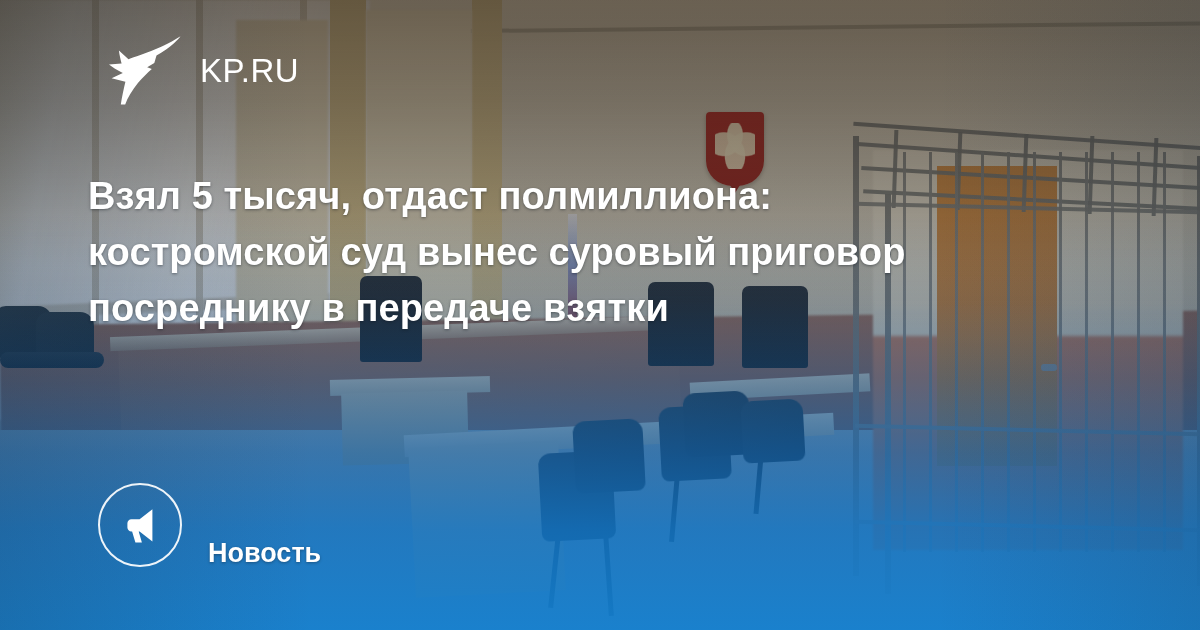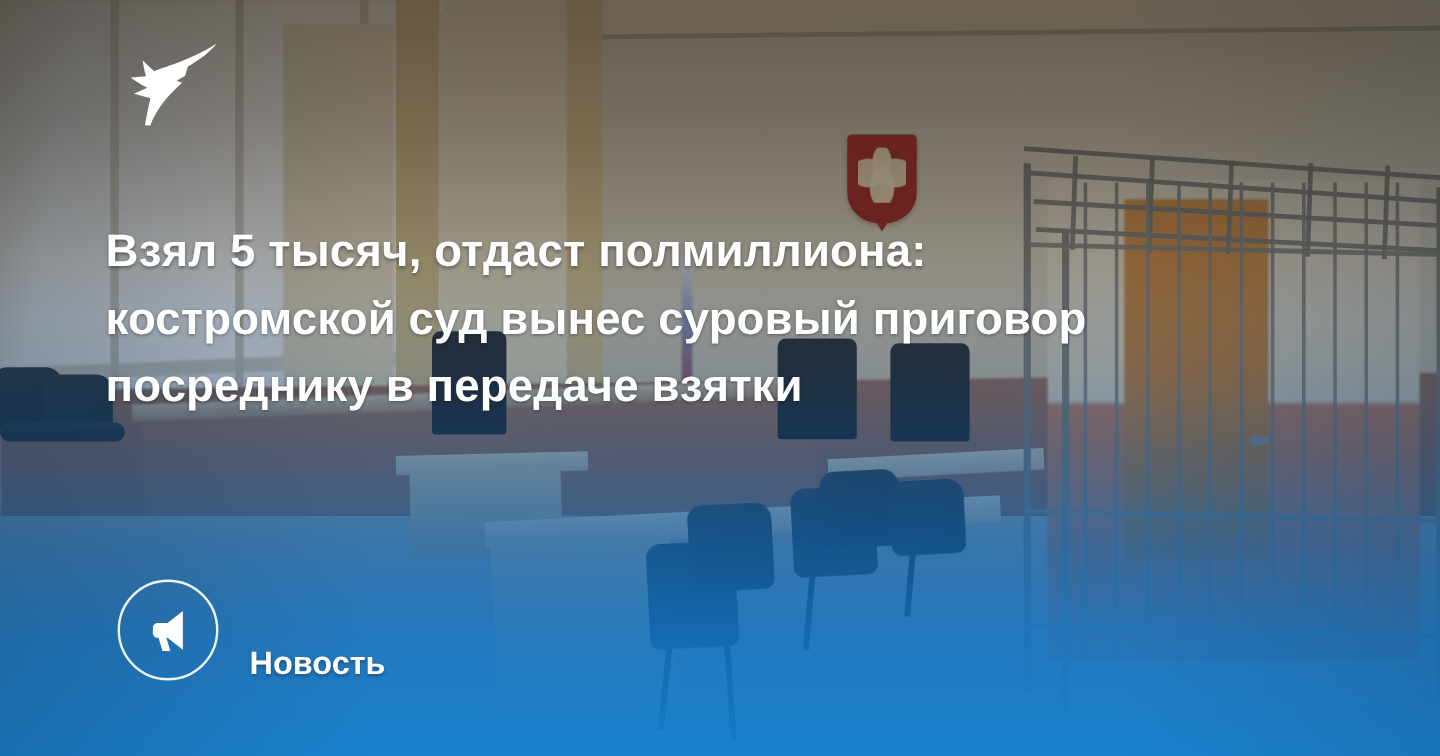--- a/index.html
+++ b/index.html
@@ -310,21 +310,21 @@
     color: #ffffff;
     font-size: 33px;
     font-weight: 400;
     letter-spacing: 0.5px;
     line-height: 1;
     white-space: nowrap;
   }
 
   .headline {
     position: absolute;
-    left: 88px; top: 182px;
+    left: 88px; top: 168px;
     width: 860px;
     margin: 0;
     color: #ffffff;
     font-size: 38px;
     font-weight: 700;
     line-height: 56px;
     letter-spacing: 0.1px;
     text-shadow: 0 1px 3px rgba(20,26,34,0.45);
   }
 
@@ -458,20 +458,21 @@
     <div class="grade-blue"></div>
     <div class="grade-vignette"></div>
   </div>
 
   <div class="content">
 
     <div class="brand">
       <svg class="brand-mark" viewBox="0 0 74 72" aria-hidden="true">
         <path fill="#ffffff" d="M72.5 2.2c-2.6 3.6 -7.8 8.6 -14.4 13.2 -3.4 2.4 -6.6 4.4 -9.6 6.1 l-2.2 7.6 l-7.1 4.2 l4.6 1.6 c-4.4 3.9 -9.2 8.6 -13.7 13.9 C24 56.4 19.6 63.8 17.2 70.6 l-4.4 -0.2 c1.2 -7.3 2.9 -15.5 4.6 -22.6 l-13.8 -3.6 l11.2 -5.1 C9 36.1 4.4 33.2 1 30.5 l12.6 -0.9 c-1.1 -4 -2.1 -8.7 -2.7 -13.2 l9.6 8.9 c2.9 -1.2 7 -2.7 11.9 -4.3 C46.6 16.1 62 9.2 72.5 2.2 Z"></path>
       </svg>
+      <span class="brand-name">KP.RU</span>
     </div>
 
     <h1 class="headline">Взял 5 тысяч, отдаст полмиллиона: костромской суд вынес суровый приговор посреднику в передаче взятки</h1>
 
     <div class="badge">
       <span class="badge-circle">
         <svg width="42" height="42" viewBox="0 0 42 42" aria-hidden="true">
           <path fill="#ffffff" d="M33.4 5.2 L20.6 15.2 L12.4 15.2 C10.2 15.2 8.4 17 8.4 19.2 L8.4 23.4 C8.4 25.6 10.2 27.4 12.4 27.4 L13.1 27.4 L16.4 38.6 L22.9 38.6 L19.7 27.4 L20.6 27.4 L33.4 37.4 Z"></path>
         </svg>
       </span>

